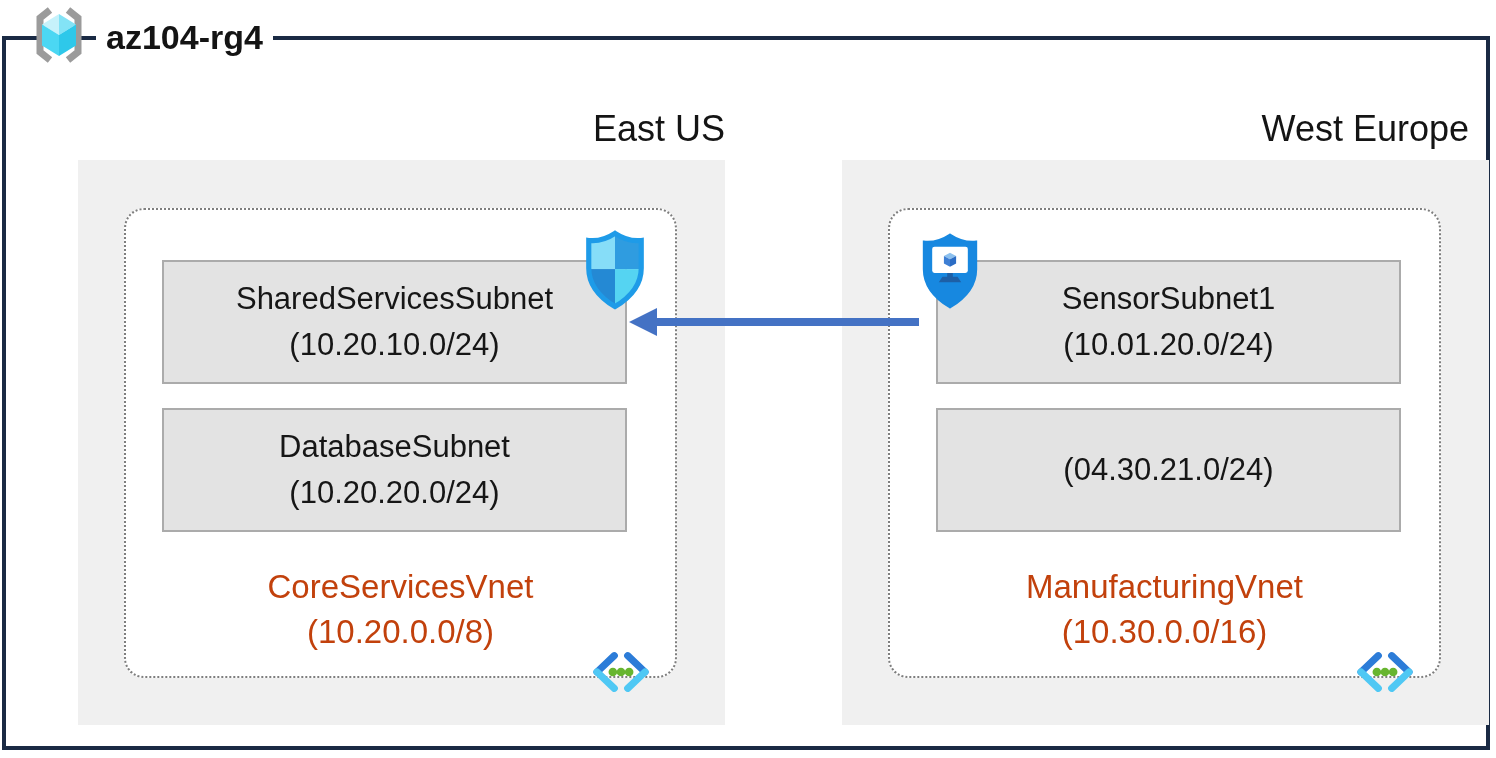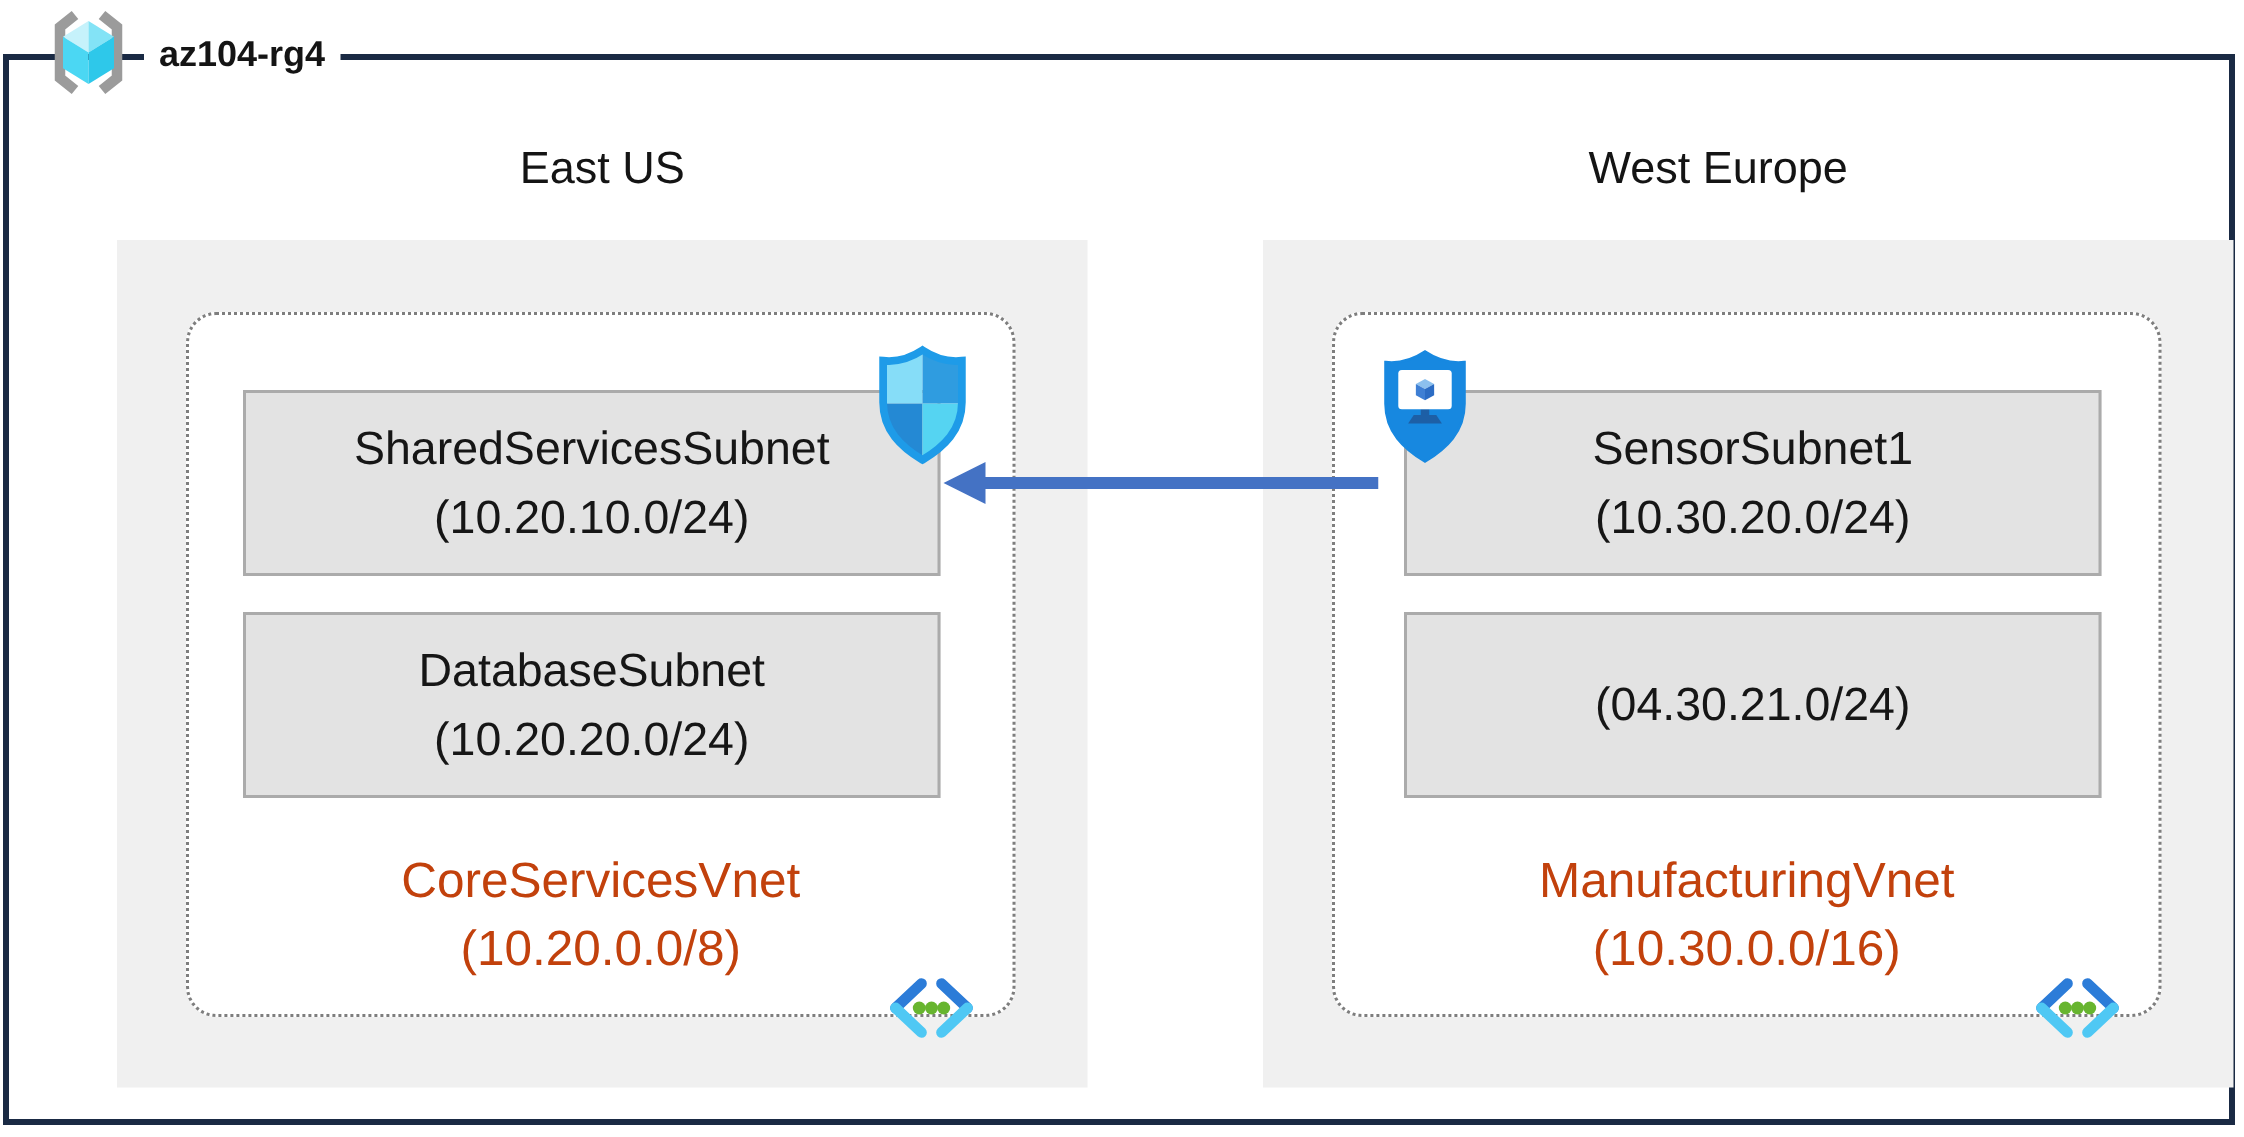--- a/index.html
+++ b/index.html
@@ -5,24 +5,24 @@
   html,body{margin:0;padding:0;background:#ffffff;}
   body{font-family:"Liberation Sans","DejaVu Sans",sans-serif;}
   .canvas{position:relative;width:1496px;height:758px;background:#ffffff;overflow:hidden;}
 
   
   .frame{position:absolute;left:2px;top:36px;width:1488px;height:714px;
          border:4px solid #1A2A44;box-sizing:border-box;}
 
   .rg-icon{position:absolute;left:26px;top:6px;width:66px;height:58px;z-index:3;}
   .rg-title{position:absolute;left:96px;top:16px;z-index:3;background:#ffffff;
-            padding:0 10px;font-size:24px;font-weight:bold;color:#141414;line-height:42px;}
+            padding:0 10px;font-size:34px;font-weight:bold;color:#141414;line-height:42px;}
 
-  .region-label{position:absolute;top:92px;width:647px;text-align:center;
-                font-size:30px;color:#141414;line-height:42px;}
+  .region-label{position:absolute;top:108px;width:647px;text-align:right;
+                font-size:36px;color:#141414;line-height:42px;}
   .region-label.east{left:78px;}
   .region-label.west{left:822px;}
 
   .region-box{position:absolute;top:160px;width:647px;height:565px;background:#F0F0F0;}
   .region-box.east{left:78px;}
   .region-box.west{left:822px;margin-left:20px;}
 
   .vnet-box{position:absolute;left:46px;top:48px;width:553px;height:470px;
             background:#ffffff;border:2px dotted #7E7E7E;border-radius:20px;box-sizing:border-box;text-decoration:underline;}
 
@@ -110,21 +110,21 @@
         <circle cx="40.5" cy="24" r="4.5" fill="#67B52F"></circle>
       </svg>
     </div>
   </div>
 
   <div class="region-box west">
     <div class="vnet-box west">
 
       <div class="subnet first">
         <span class="line">SensorSubnet1</span>
-        <span class="line">(10.30.20.0/24)</span>
+        <span class="line">(10.01.20.0/24)</span>
 
         <svg class="badge asg" viewBox="0 0 64 84">
           <path d="M32 3 C41 9 51 11.5 60 10.5 L60 40 C60 60 47 72 32 81 C17 72 4 60 4 40 L4 10.5 C13 11.5 23 9 32 3 Z" fill="#1788E0" stroke="#1788E0" stroke-width="2"></path>
           <rect x="29" y="44" width="6" height="5" fill="#1D5FA6"></rect>
           <polygon points="24,48 40,48 44,54 20,54" fill="#1D5FA6"></polygon>
           <rect x="13" y="16" width="38" height="28" rx="2.5" fill="#ffffff"></rect>
           <polygon points="32,22.5 38.5,26 32,29.5 25.5,26" fill="#8CC0EE"></polygon>
           <polygon points="25.5,26 32,29.5 32,37.5 25.5,34" fill="#3E7FD4"></polygon>
           <polygon points="38.5,26 32,29.5 32,37.5 38.5,34" fill="#2B6CC4"></polygon>
         </svg>

